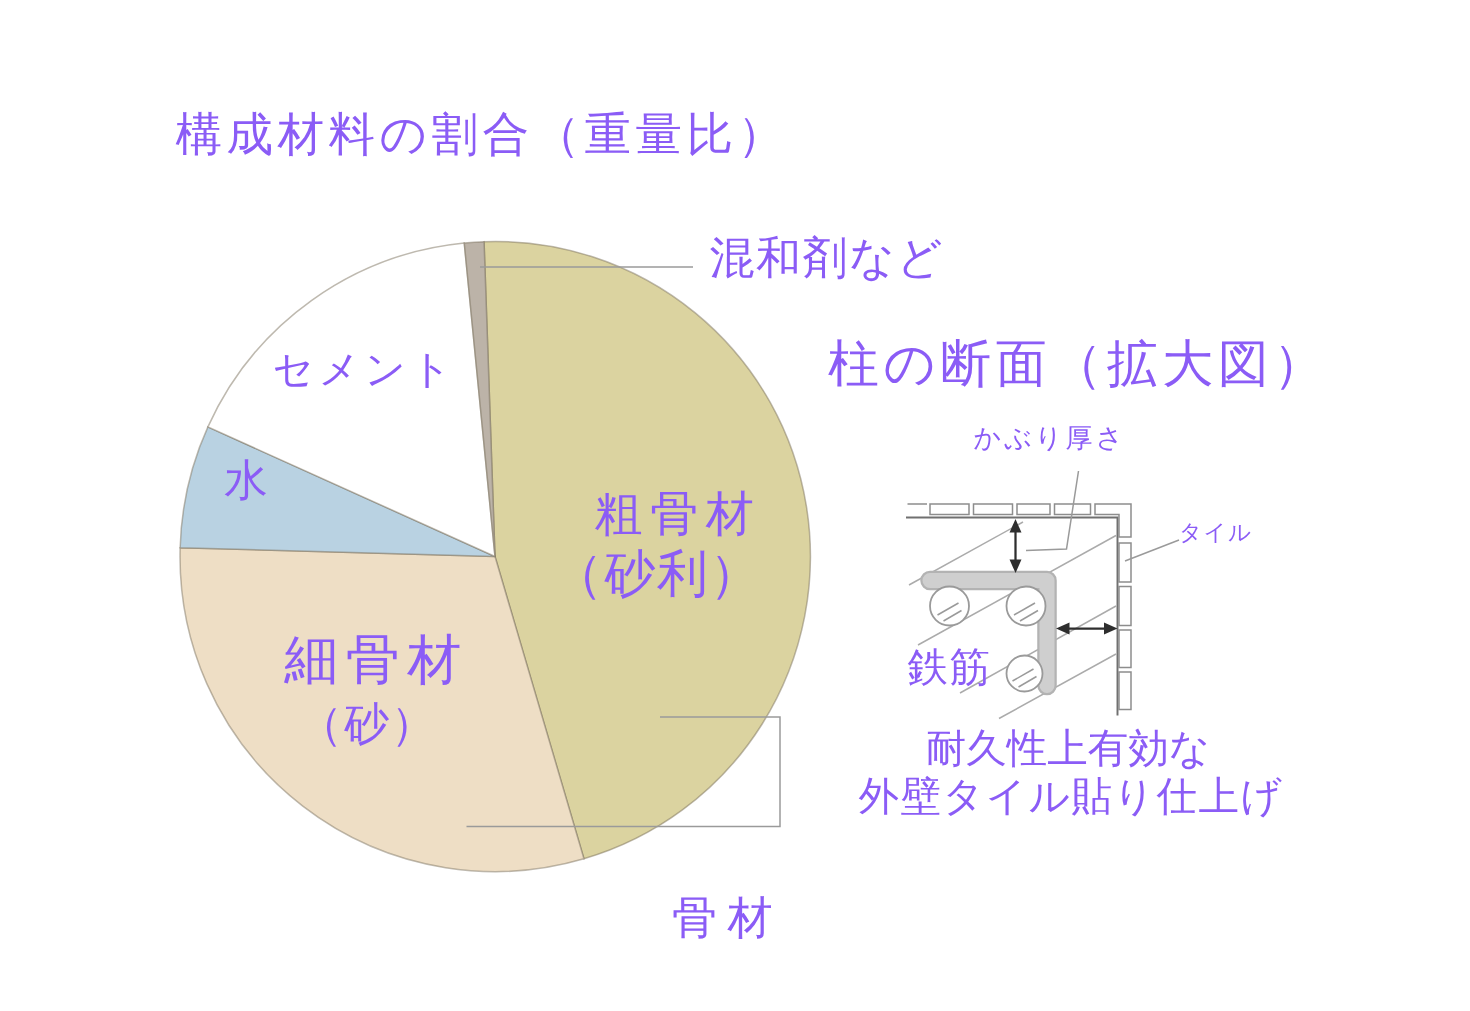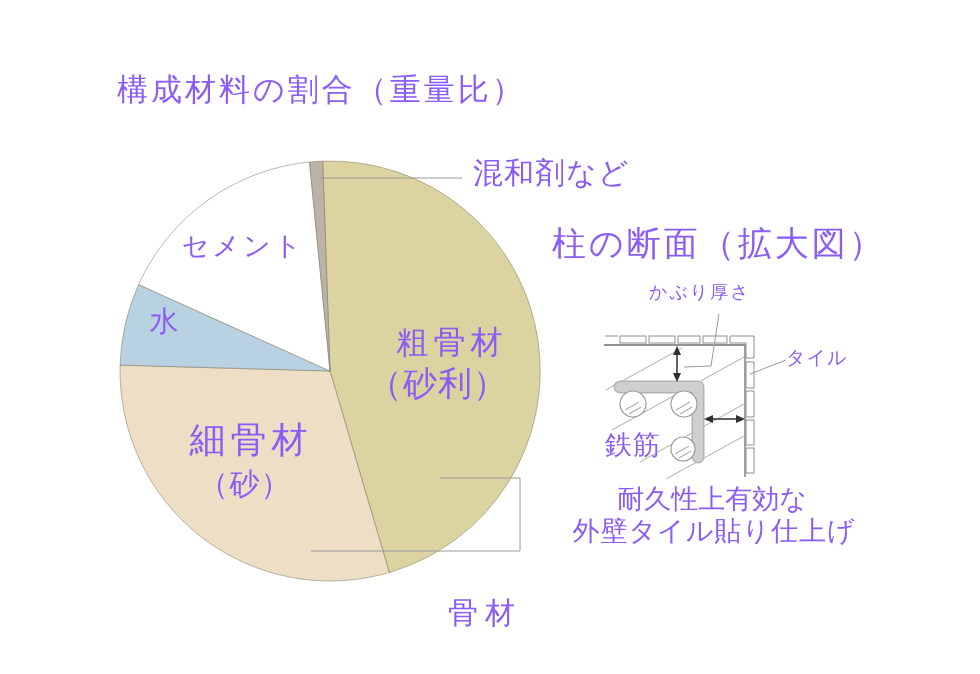--- a/index.html
+++ b/index.html
@@ -13,21 +13,21 @@
   }
   .canvas { position: absolute; left: 0; top: 0; width: 980px; height: 674px; }
   #gfx { position: absolute; left: 0; top: 0; }
   .t { position: absolute; white-space: nowrap; color: #8b5cf6; line-height: 1.1; }
   .ctr { transform: translate(-50%, -50%); }
   .ctrx { transform: translateX(-50%); }
   .title      { left: 117px; top: 73px;  font-size: 31px; letter-spacing: 3px; }
   .additive   { left: 473px; top: 156px; font-size: 30px; letter-spacing: 1px; }
   .heading    { left: 552px; top: 225px; font-size: 34px; letter-spacing: 3px; }
   .kaburi     { left: 649px; top: 283px; font-size: 18px; letter-spacing: 2px; }
-  .tilelbl    { left: 786px; top: 348px; font-size: 19px; letter-spacing: 1px; }
+  .tilelbl    { left: 786px; top: 348px; font-size: 15px; letter-spacing: 1px; }
   .rebar      { left: 605px; top: 431px; font-size: 27px; letter-spacing: 1px; }
   .cap1       { left: 712px; top: 485px; font-size: 27px; }
   .cap2       { left: 714px; top: 517px; font-size: 27px; letter-spacing: 1px; }
   .aggregate  { left: 448px; top: 560px; font-size: 30px; letter-spacing: 7px; margin-top: 36px; }
   .cement     { left: 243px; top: 247px; font-size: 27px; letter-spacing: 3px; }
   .water      { left: 164px; top: 322px; font-size: 29px; }
   .coarse1    { left: 440px; top: 343px; font-size: 32px; letter-spacing: 5px; margin-left: 12px; }
   .coarse2    { left: 438px; top: 384px; font-size: 34px; letter-spacing: 1px; }
   .fine1      { left: 251px; top: 441px; font-size: 36px; letter-spacing: 5px; }
   .fine2      { left: 245px; top: 483px; font-size: 30px; letter-spacing: 1px; }

